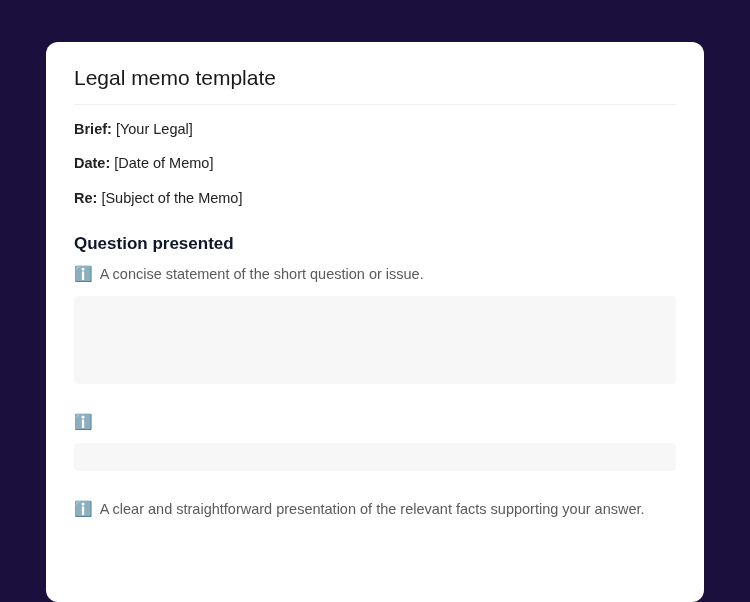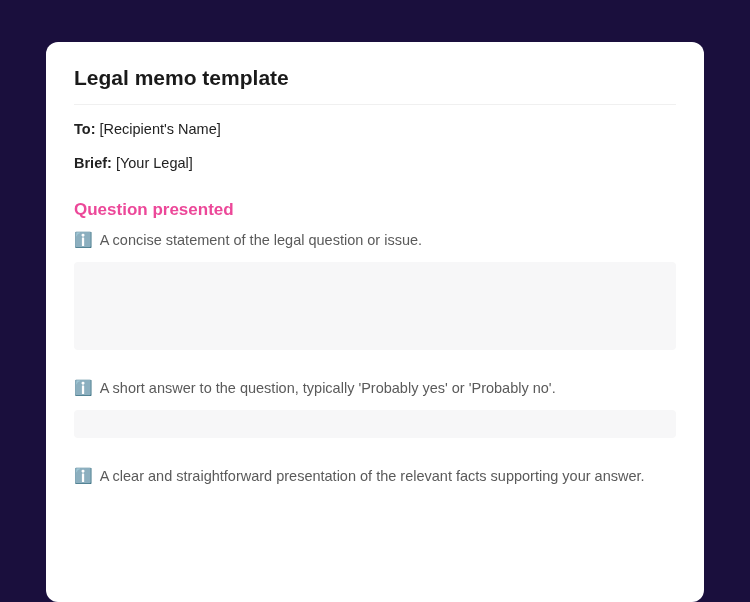--- a/index.html
+++ b/index.html
@@ -18,21 +18,21 @@
     .card {
       background: #ffffff;
       border-radius: 12px;
       width: 100%;
       height: 100%;
       padding: 24px 28px;
       overflow: hidden;
     }
     .page-title {
       font-size: 21px;
-      font-weight: 700;
+      font-weight: 400;
       color: #1a1a1a;
       padding-bottom: 14px;
       border-bottom: 1px solid #f0f0f0;
       margin-bottom: 14px;
     }
     .header-fields {
       display: flex;
       flex-direction: column;
       gap: 14px;
       margin-bottom: 26px;
@@ -41,21 +41,21 @@
       font-size: 14.5px;
       color: #222;
       line-height: 1.4;
     }
     .header-row .label {
       font-weight: 700;
     }
     .section-heading {
       font-size: 17px;
       font-weight: 700;
-      color: #ec4899;
+      color: #0f172a;
       margin-bottom: 12px;
     }
     .hint {
       font-size: 14.5px;
       color: #5a5a5a;
       margin-bottom: 14px;
       display: flex;
       align-items: center;
       gap: 7px;
     }
@@ -80,42 +80,45 @@
     }
   </style>
 </head>
 <body>
 
 <div class="card">
   <h1 class="page-title">Legal memo template</h1>
 
   <div class="header-fields">
     <div class="header-row">
-      <span class="label">To:</span>
-      <span>[Recipient's Name]</span>
+      <span class="label">Brief:</span>
+      <span>[Your Legal]</span>
     </div>
     <div class="header-row">
-      <span class="label">Brief:</span>
-      <span>[Your Legal]</span>
+      <span class="label">Date:</span>
+      <span>[Date of Memo]</span>
+    </div>
+    <div class="header-row">
+      <span class="label">Re:</span>
+      <span>[Subject of the Memo]</span>
     </div>
   </div>
 
   <div class="section">
     <h2 class="section-heading">Question presented</h2>
     <div class="hint">
       <span class="info-icon">ℹ️</span>
-      <span>A concise statement of the legal question or issue.</span>
+      <span>A concise statement of the short question or issue.</span>
     </div>
     <div class="input-area large"></div>
   </div>
 
   <div class="section">
     <div class="hint">
       <span class="info-icon">ℹ️</span>
-      <span>A short answer to the question, typically 'Probably yes' or 'Probably no'.</span>
     </div>
     <div class="input-area small"></div>
   </div>
 
   <div class="section">
     <div class="hint">
       <span class="info-icon">ℹ️</span>
       <span>A clear and straightforward presentation of the relevant facts supporting your answer.</span>
     </div>
   </div>

